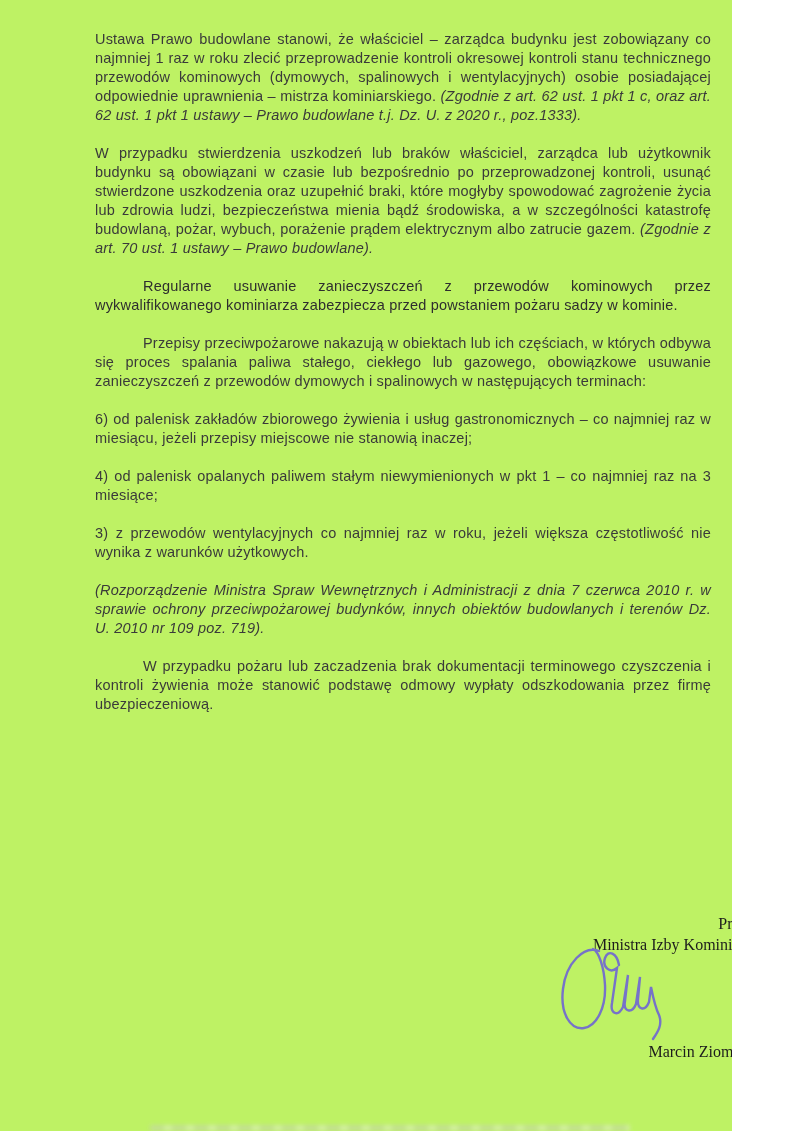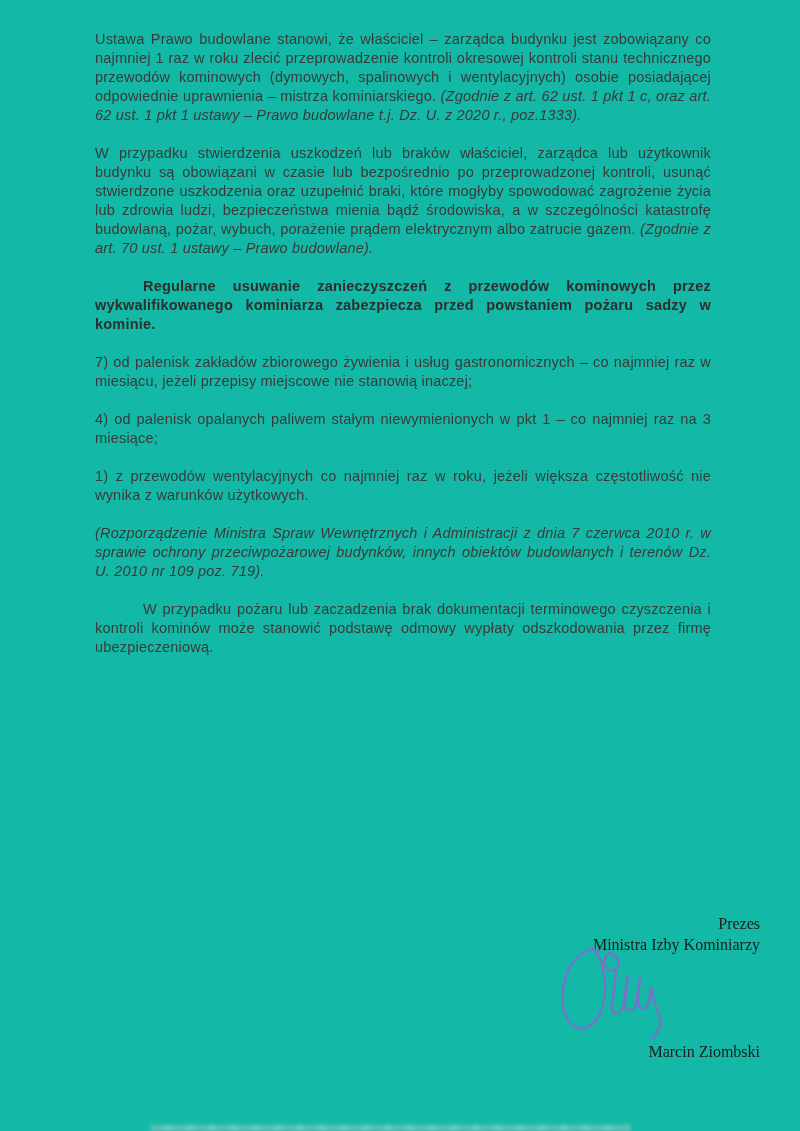--- a/index.html
+++ b/index.html
@@ -1,37 +1,37 @@
 <!DOCTYPE html>
 <html lang="pl"><head>
 <meta charset="utf-8">
 <style>
   html,body{margin:0;padding:0;background:#ffffff;}
   .page{
     position:relative;
-    width:800px;
+    width:732px;
     height:1131px;
-    background:#14b8a6;
+    background:#bef264;
     overflow:hidden;
     font-family:"Liberation Sans", sans-serif;
   }
   .doc{
     position:absolute;
     left:95px;
     top:30px;
     width:616px;
     color:#3a3a3a;
     font-size:14.5px;
     line-height:19px;
     letter-spacing:0.2px;
     text-align:justify;
   }
   .doc p{margin:0 0 19px 0;}
   .indent{text-indent:48px;}
-  .bold{font-weight:bold;color:#2e2e2e;}
+  .bold{font-weight:normal;color:#2e2e2e;}
   .italic{font-style:italic;}
   .sig-block{
     position:absolute;
     left:470px;
     top:913px;
     width:290px;
     text-align:right;
     font-family:"Liberation Serif", serif;
     font-size:16px;
     line-height:21px;
@@ -66,31 +66,32 @@
 <div class="page">
 
   <div class="doc">
 
     <p><span>Ustawa Prawo budowlane stanowi, że właściciel – zarządca budynku jest zobowiązany co najmniej 1 raz w roku zlecić przeprowadzenie kontroli okresowej kontroli stanu technicznego przewodów kominowych (dymowych, spalinowych i wentylacyjnych) osobie posiadającej odpowiednie uprawnienia – mistrza kominiarskiego. </span><span class="italic">(Zgodnie z art. 62 ust. 1 pkt 1 c, oraz art. 62 ust. 1 pkt 1 ustawy – Prawo budowlane t.j. Dz. U. z 2020 r., poz.1333).</span></p>
 
     <p><span>W przypadku stwierdzenia uszkodzeń lub braków właściciel, zarządca lub użytkownik budynku są obowiązani w czasie lub bezpośrednio po przeprowadzonej kontroli, usunąć stwierdzone uszkodzenia oraz uzupełnić braki, które mogłyby spowodować zagrożenie życia lub zdrowia ludzi, bezpieczeństwa mienia bądź środowiska, a w szczególności katastrofę budowlaną, pożar, wybuch, porażenie prądem elektrycznym albo zatrucie gazem. </span><span class="italic">(Zgodnie z art. 70 ust. 1 ustawy – Prawo budowlane).</span></p>
 
     <p class="bold indent">Regularne usuwanie zanieczyszczeń z przewodów kominowych przez wykwalifikowanego kominiarza zabezpiecza przed powstaniem pożaru sadzy w kominie.</p>
 
+    <p class="indent">Przepisy przeciwpożarowe nakazują w obiektach lub ich częściach, w których odbywa się proces spalania paliwa stałego, ciekłego lub gazowego, obowiązkowe usuwanie zanieczyszczeń z przewodów dymowych i spalinowych w następujących terminach:</p>
 
-    <p>7) od palenisk zakładów zbiorowego żywienia i usług gastronomicznych – co najmniej raz w miesiącu, jeżeli przepisy miejscowe nie stanowią inaczej;</p>
+    <p>6) od palenisk zakładów zbiorowego żywienia i usług gastronomicznych – co najmniej raz w miesiącu, jeżeli przepisy miejscowe nie stanowią inaczej;</p>
 
     <p>4) od palenisk opalanych paliwem stałym niewymienionych w pkt 1 – co najmniej raz na 3 miesiące;</p>
 
 
-    <p>1)  z przewodów wentylacyjnych co najmniej raz w roku, jeżeli większa częstotliwość nie wynika z warunków użytkowych.</p>
+    <p>3)  z przewodów wentylacyjnych co najmniej raz w roku, jeżeli większa częstotliwość nie wynika z warunków użytkowych.</p>
 
     <p class="italic">(Rozporządzenie Ministra Spraw Wewnętrznych i Administracji z dnia 7 czerwca 2010 r. w sprawie ochrony przeciwpożarowej budynków, innych obiektów budowlanych i terenów Dz. U. 2010 nr 109 poz. 719).</p>
 
-    <p class="indent">W przypadku pożaru lub zaczadzenia brak dokumentacji terminowego czyszczenia i kontroli kominów może stanowić podstawę odmowy wypłaty odszkodowania przez firmę ubezpieczeniową.</p>
+    <p class="indent">W przypadku pożaru lub zaczadzenia brak dokumentacji terminowego czyszczenia i kontroli żywienia może stanowić podstawę odmowy wypłaty odszkodowania przez firmę ubezpieczeniową.</p>
 
   </div>
 
   <div class="sig-block">
     <div>Prezes</div>
     <div>Ministra Izby Kominiarzy</div>
     <div class="sig-draw">
       <svg width="150" height="110" viewBox="0 0 150 110" fill="none">
         <path d="M57 14 C 42 8, 24 26, 21 52 C 18 76, 28 93, 42 91 C 55 89, 64 70, 63 48 C 62 30, 57 15, 51 12" stroke="#7673c9" stroke-width="2.4" stroke-linecap="round" fill="none"></path>
         <path d="M77 28 C 75 16, 66 12, 63 21 C 60 30, 68 37, 75 31 L 70 66 C 68 77, 76 80, 81 70 L 86 38 L 83 64 C 81 75, 90 77, 94 67 L 98 40 L 96 62 C 95 73, 103 75, 107 65 L 109 50 C 111 60, 113 70, 117 78 C 121 88, 115 96, 111 102" stroke="#7673c9" stroke-width="2.4" stroke-linecap="round" fill="none"></path>

